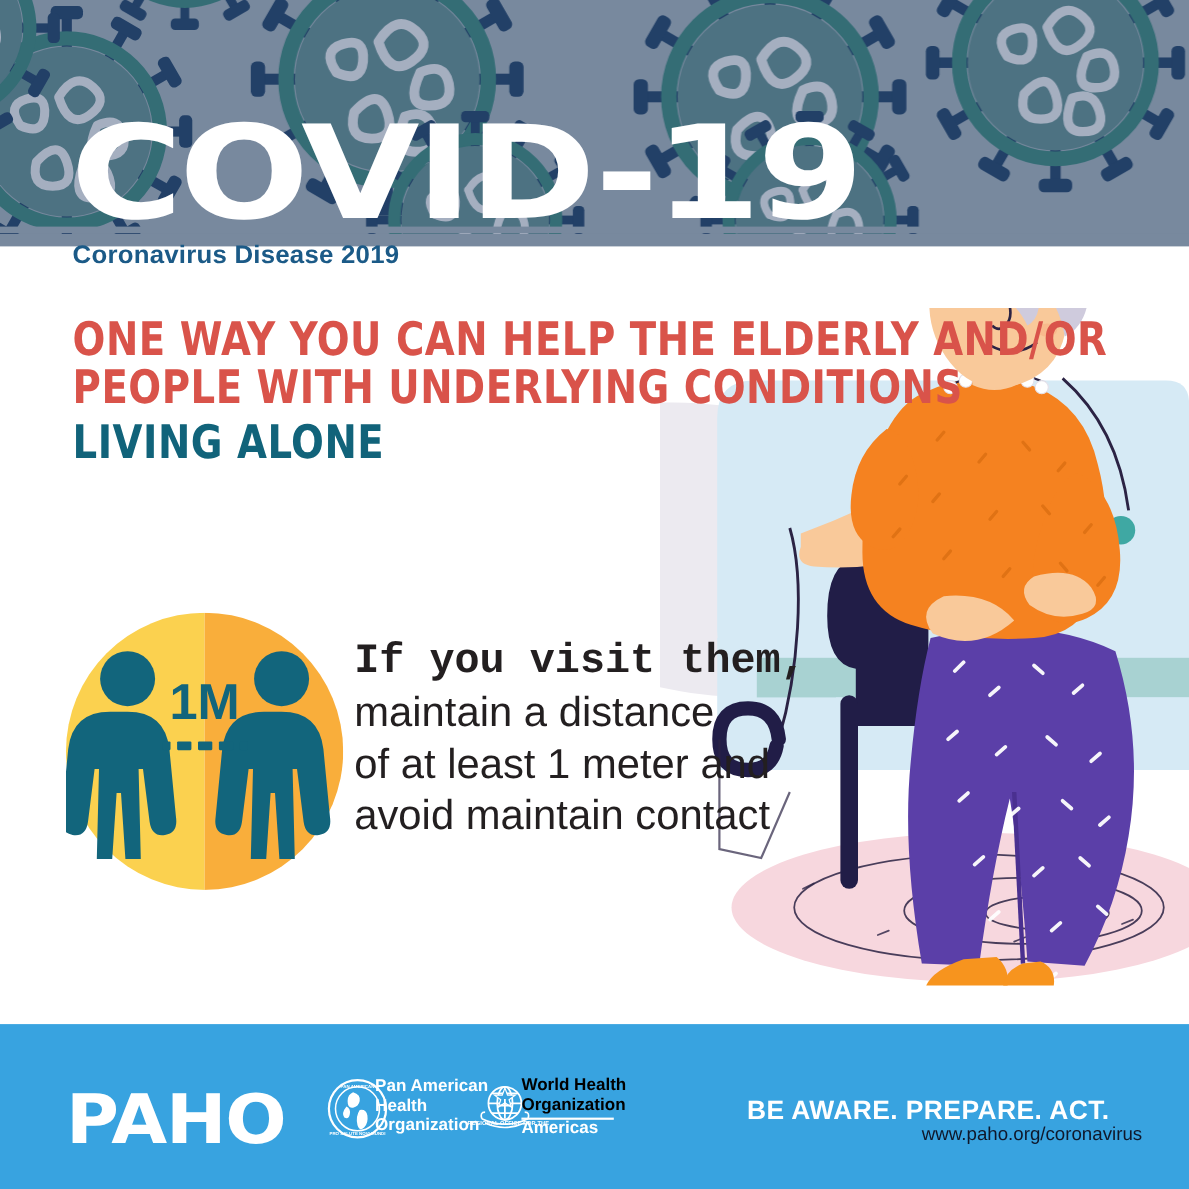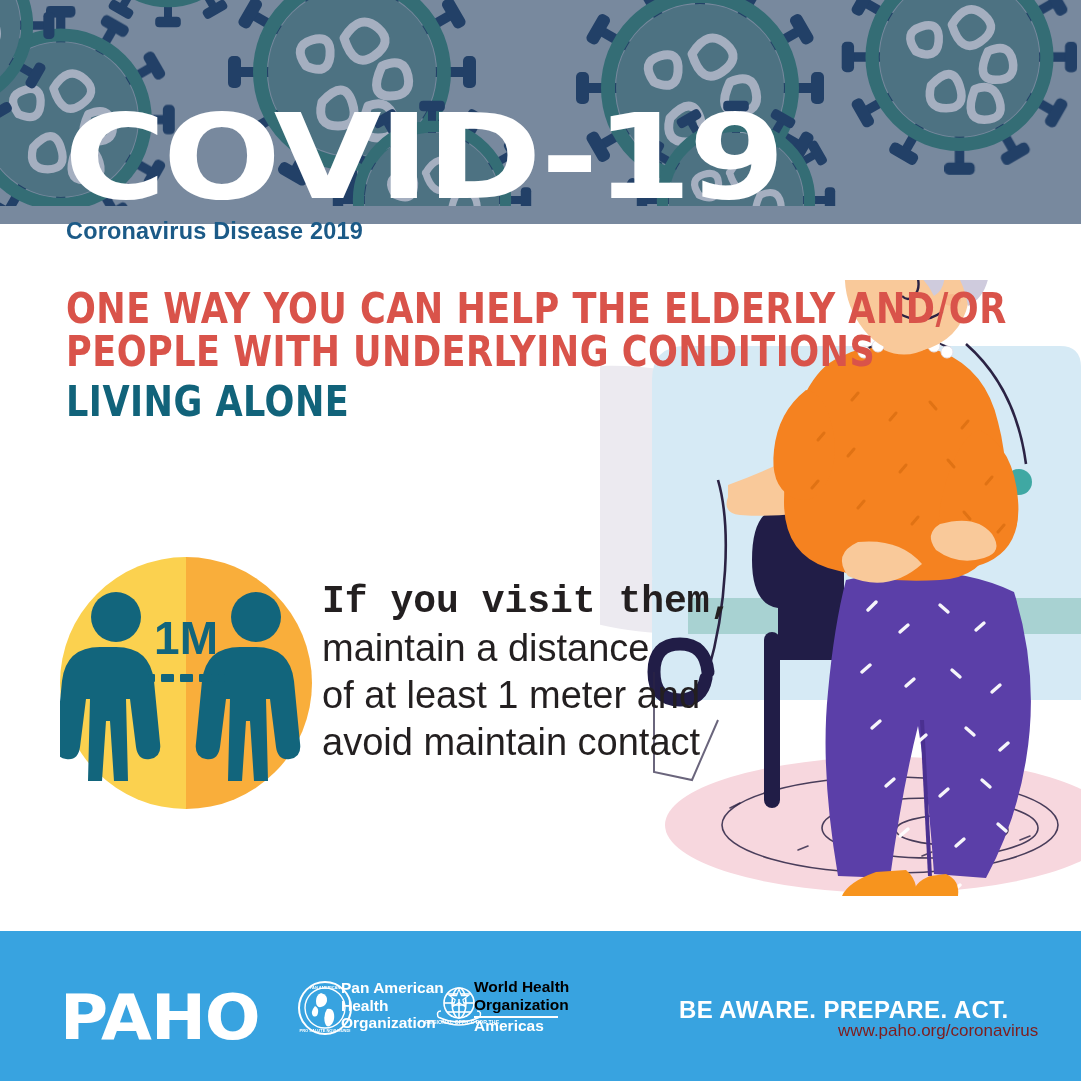--- a/index.html
+++ b/index.html
@@ -49,21 +49,21 @@
       font-weight:bold;line-height:1.14;white-space:nowrap;}
   .who-txt{position:absolute;left:474px;top:47px;color:#000000;font-size:15.5px;
       font-weight:bold;line-height:1.14;white-space:nowrap;}
   .who-rule{position:absolute;left:474px;top:85px;width:84px;height:1.6px;background:#fff;}
   .who-reg{position:absolute;left:425px;top:88px;color:#fff;font-size:5.2px;
       font-weight:bold;letter-spacing:.1px;white-space:nowrap;}
   .who-amer{position:absolute;left:474px;top:86px;color:#fff;font-size:15.5px;
       font-weight:bold;white-space:nowrap;}
   .tagline{position:absolute;left:679px;top:55px;color:#fff;font-size:24px;
       font-weight:bold;letter-spacing:.4px;white-space:nowrap;margin-top:10px;}
-  .weburl{position:absolute;left:838px;top:90px;color:#7f1d1d;font-size:17px;white-space:nowrap;text-align:center;}
+  .weburl{position:absolute;left:838px;top:90px;color:#0f172a;font-size:17px;white-space:nowrap;text-align:center;}
 </style>
 </head>
 <body>
 
 <div class="poster">
 
   <div class="header">
     <svg width="1081" height="212" viewBox="0 0 1081 212">
       <defs>
         <g id="virus">

